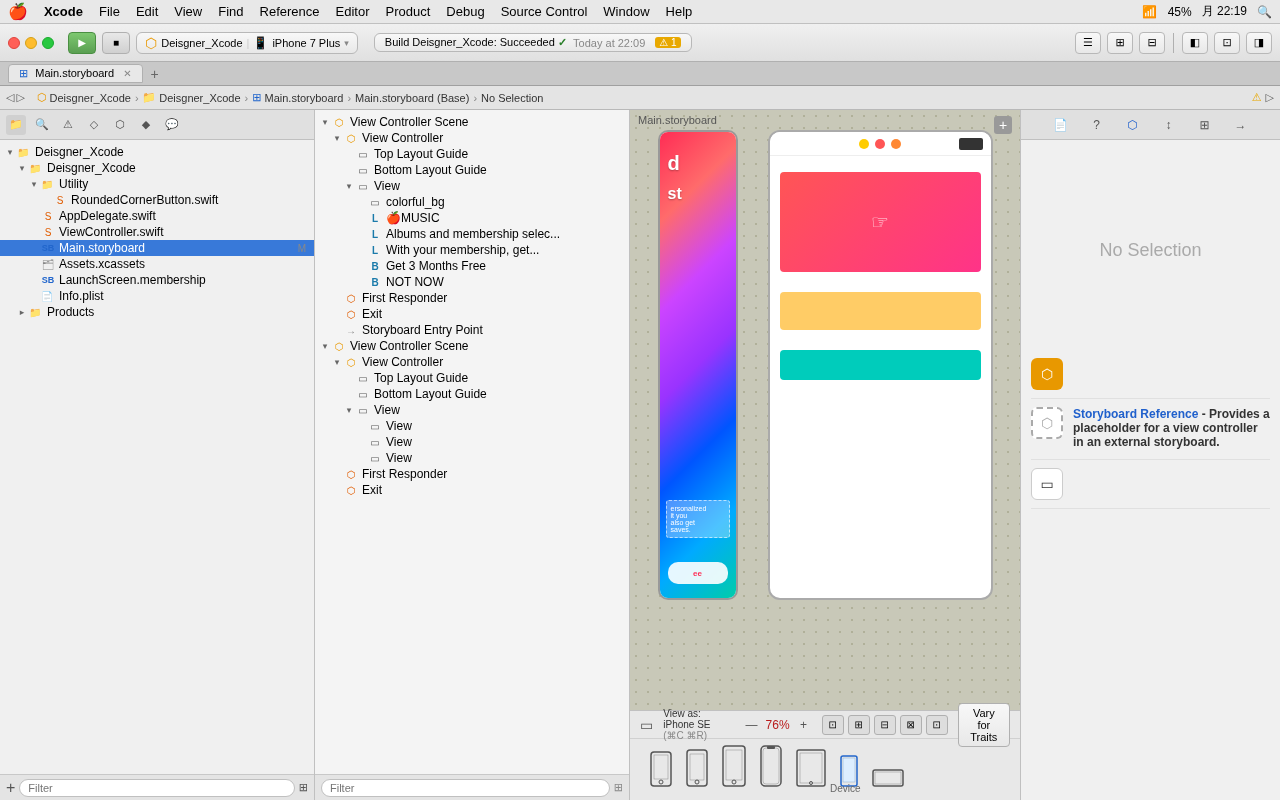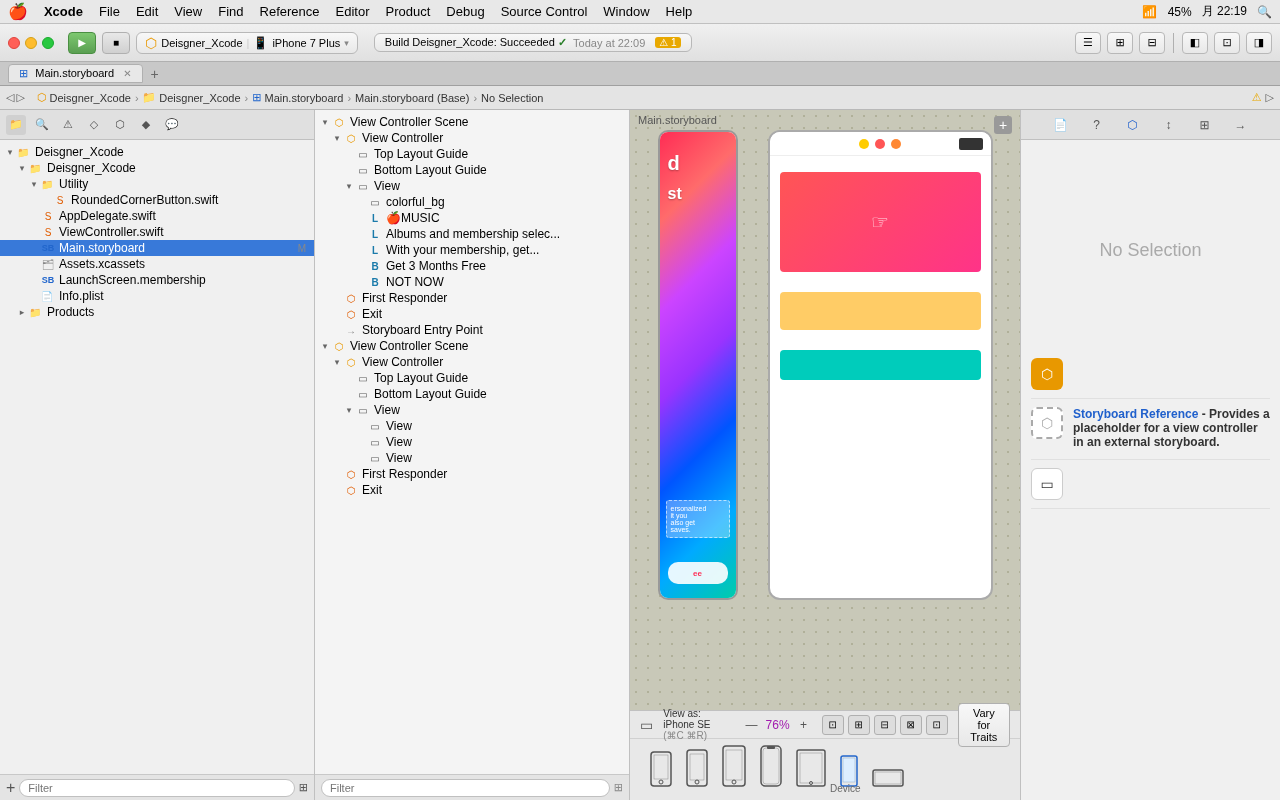--- a/index.html
+++ b/index.html
@@ -183,21 +183,21 @@
     .canvas-bottom-top {
       height: 28px;
       display: flex;
       align-items: center;
       padding: 0 10px;
       gap: 10px;
       border-bottom: 1px solid #d0d0d0;
     }
     .zoom-controls { display: flex; align-items: center; gap: 6px; margin-left: 10px; }
     .zoom-btn { width: 16px; height: 16px; display: flex; align-items: center; justify-content: center; font-size: 12px; cursor: pointer; color: #555; }
-    .zoom-level { font-size: 12px; color: #a21caf; }
+    .zoom-level { font-size: 12px; color: #b91c1c; }
     .canvas-device-selector {
       display: flex;
       align-items: flex-end;
       padding: 6px 20px;
       gap: 14px;
     }
     .device-option { display: flex; flex-direction: column; align-items: center; gap: 2px; cursor: pointer; }
     .device-icon { display: flex; align-items: center; justify-content: center; }
 
     

